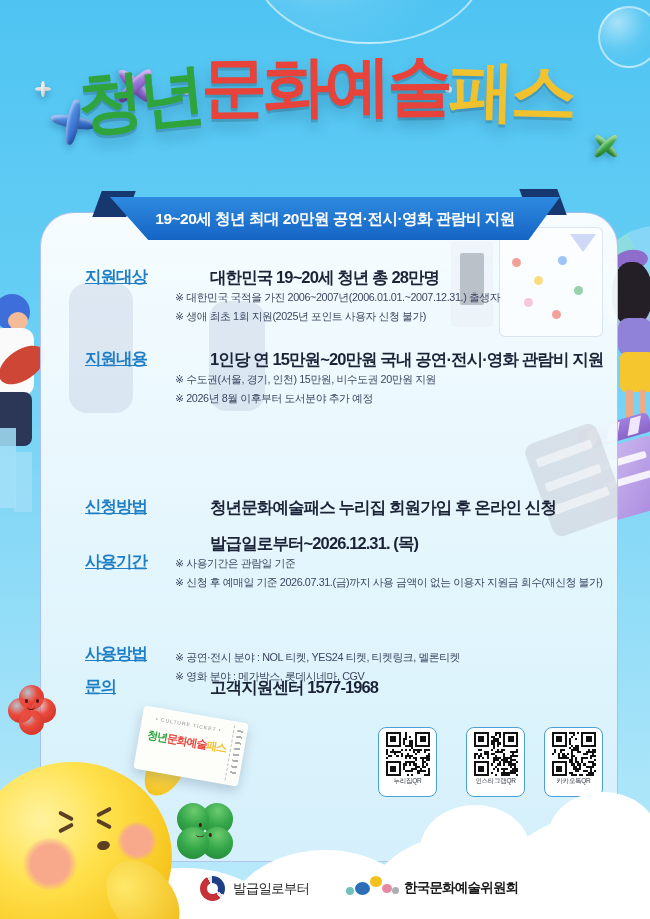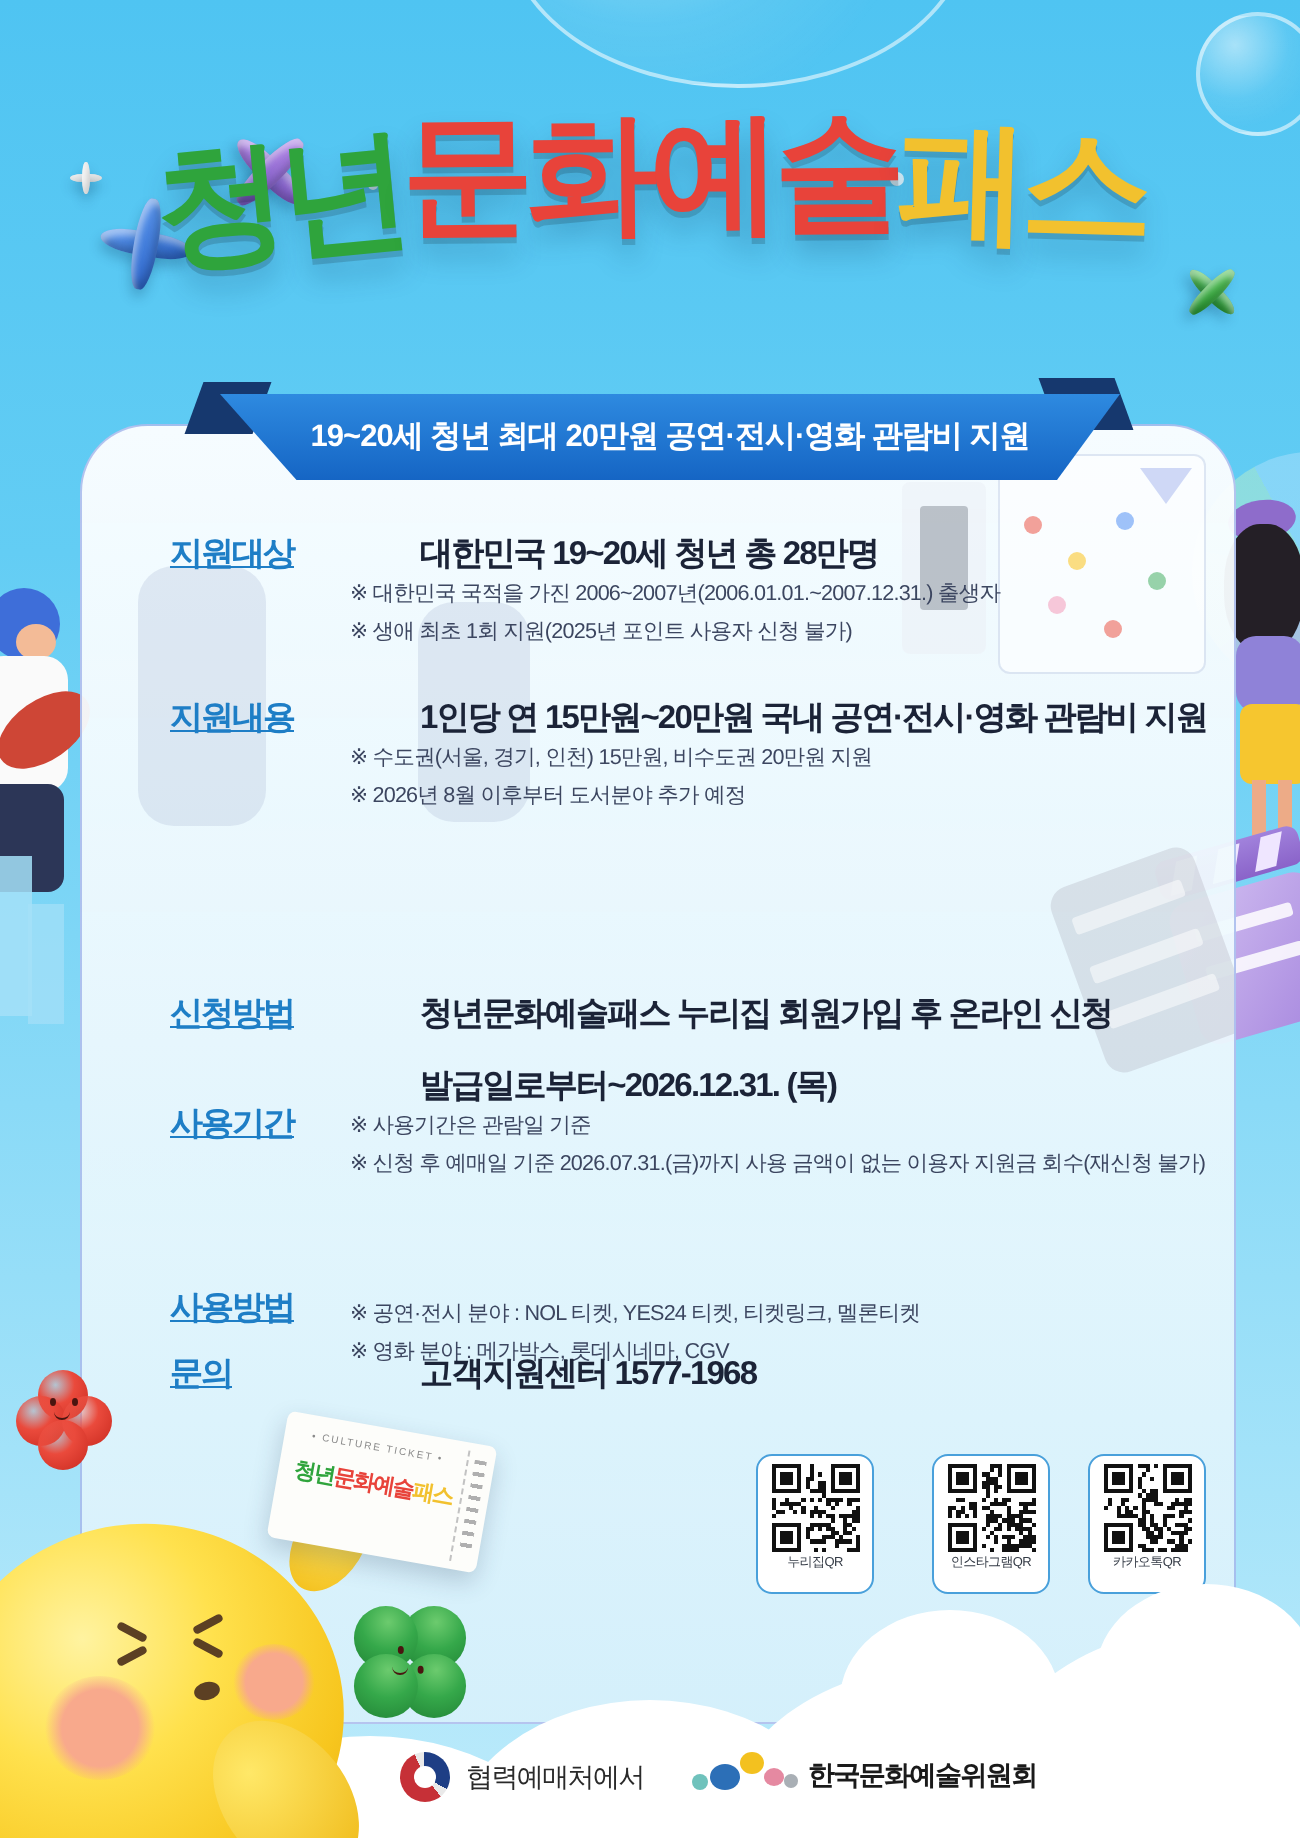--- a/index.html
+++ b/index.html
@@ -700,21 +700,21 @@
     <s style="left:34px;top:17px;"></s>
     <s style="left:17px;top:34px;"></s>
   <span class="face-dot" style="left:24px;top:30px;transform:rotate(-45deg);"></span>
   <span class="face-dot" style="left:38px;top:30px;transform:rotate(-45deg);"></span>
   <span class="face-smile" style="left:28px;top:36px;transform:rotate(-45deg);"></span>
 </div>
 
 <div class="footer">
   <div class="footer-m">
     <div class="m-icon"></div>
-    <span class="m-text">협력예매처에서</span>
+    <span class="m-text">발급일로부터</span>
   </div>
   <div class="footer-k">
     <div class="k-dots">
       <s style="left:0;top:9px;width:8px;height:8px;background:#6FC2BC;"></s>
       <s style="left:9px;top:4px;width:15px;height:13px;background:#2C6FB7;"></s>
       <s style="left:24px;top:-2px;width:12px;height:11px;background:#F3C11F;"></s>
       <s style="left:36px;top:6px;width:10px;height:9px;background:#E589A1;"></s>
       <s style="left:46px;top:9px;width:7px;height:7px;background:#A9AFB5;"></s>
     </div>
     <span class="k-text">한국문화예술위원회</span>

